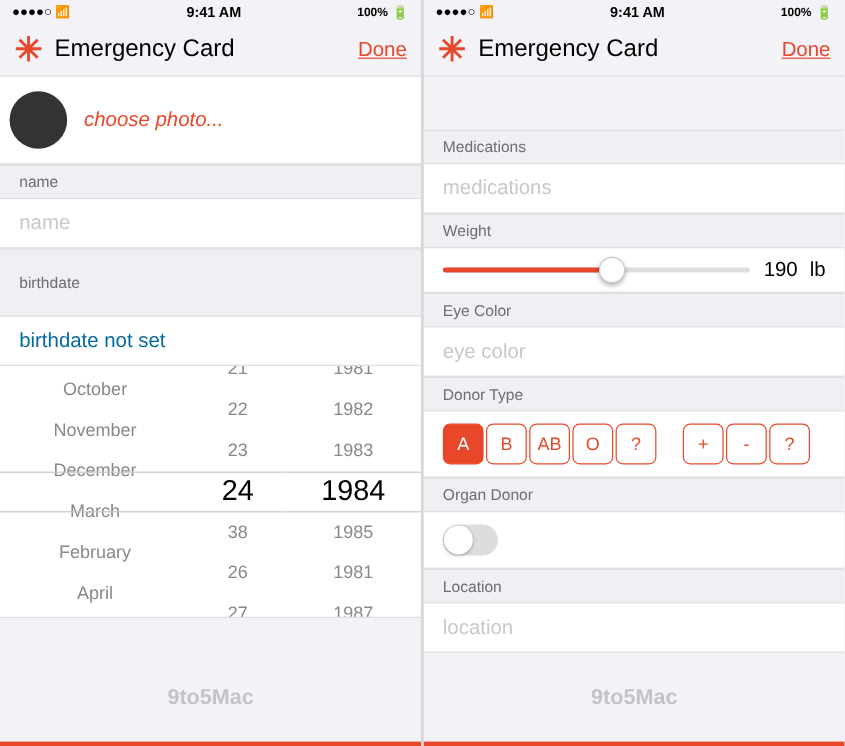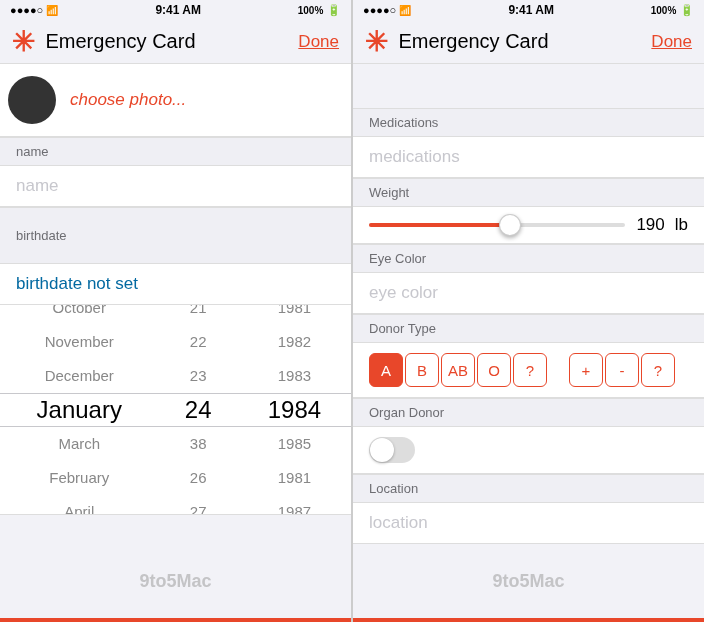--- a/index.html
+++ b/index.html
@@ -359,21 +359,20 @@
     <div class="birthdate-header">birthdate</div>
     <div class="birthdate-placeholder">birthdate not set</div>
 
     <div class="picker-container">
       <div class="picker-columns">
 
         <div class="picker-col" style="flex:1.4;">
           <div class="picker-item">October</div>
           <div class="picker-item">November</div>
           <div class="picker-item">December</div>
-          <div class="picker-item selected">January</div>
           <div class="picker-item">March</div>
           <div class="picker-item">February</div>
           <div class="picker-item">April</div>
           <div class="picker-highlight"></div>
         </div>
 
         <div class="picker-col" style="flex:0.7;">
           <div class="picker-item">21</div>
           <div class="picker-item">22</div>
           <div class="picker-item">23</div>

